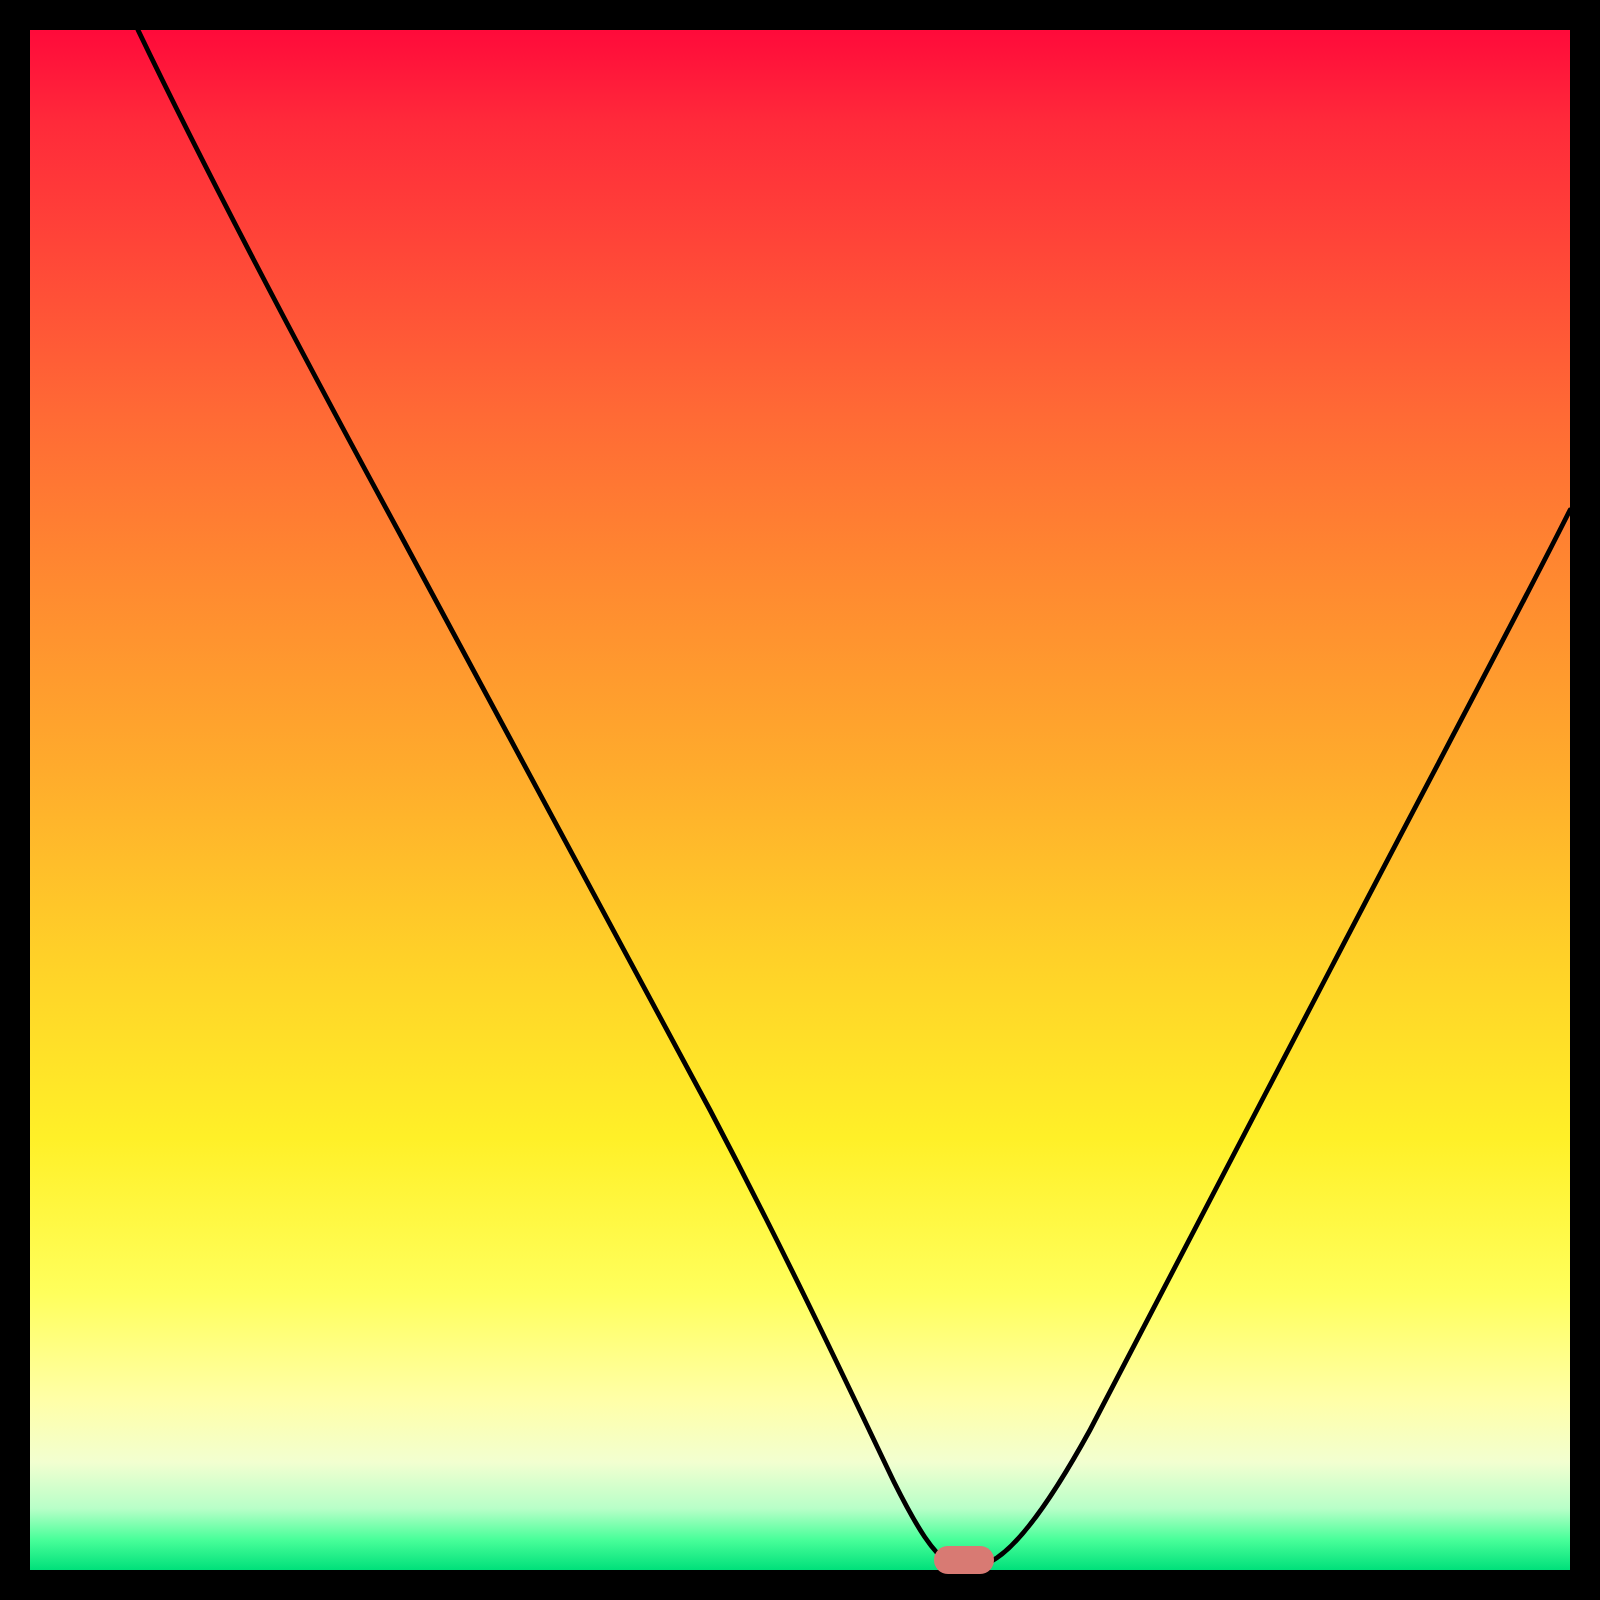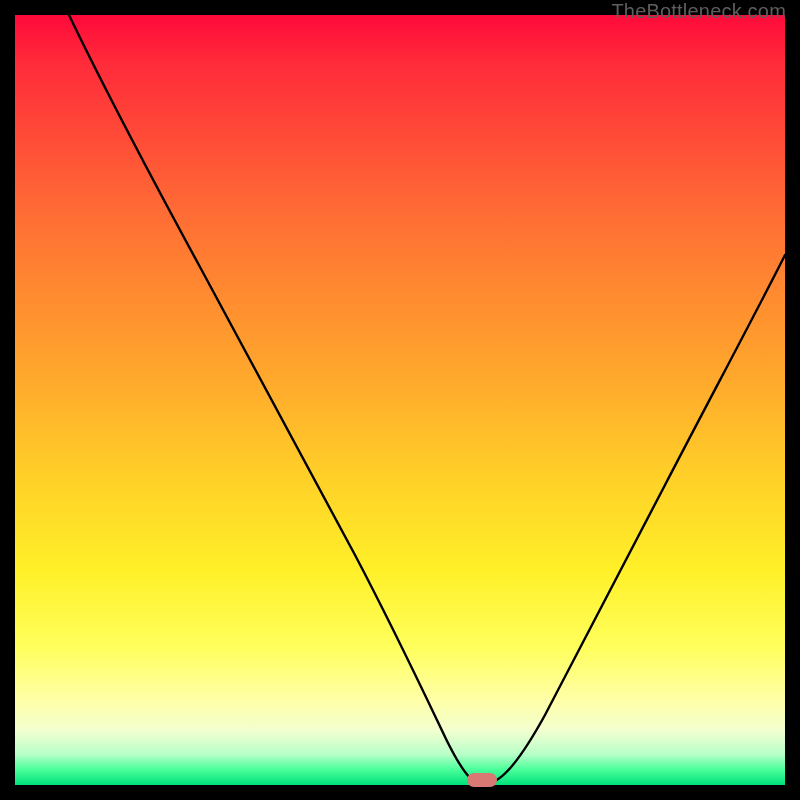--- a/index.html
+++ b/index.html
@@ -79,15 +79,14 @@
                C 380 616, 410 680, 432 726
                C 444 750, 452 762, 459 766
                L 480 766
                C 492 760, 508 740, 530 700
                C 560 644, 600 566, 650 470
                C 700 374, 745 290, 770 240" fill="none" stroke="#000" stroke-width="2.4" stroke-linecap="round" stroke-linejoin="round"></path>
     </svg>
     <div class="marker" style="left:452px; top:758px;"></div>
   </div>
 
-  <div class="watermark">TheBottleneck.com</div>
 
 </div>
 
 </body></html>

